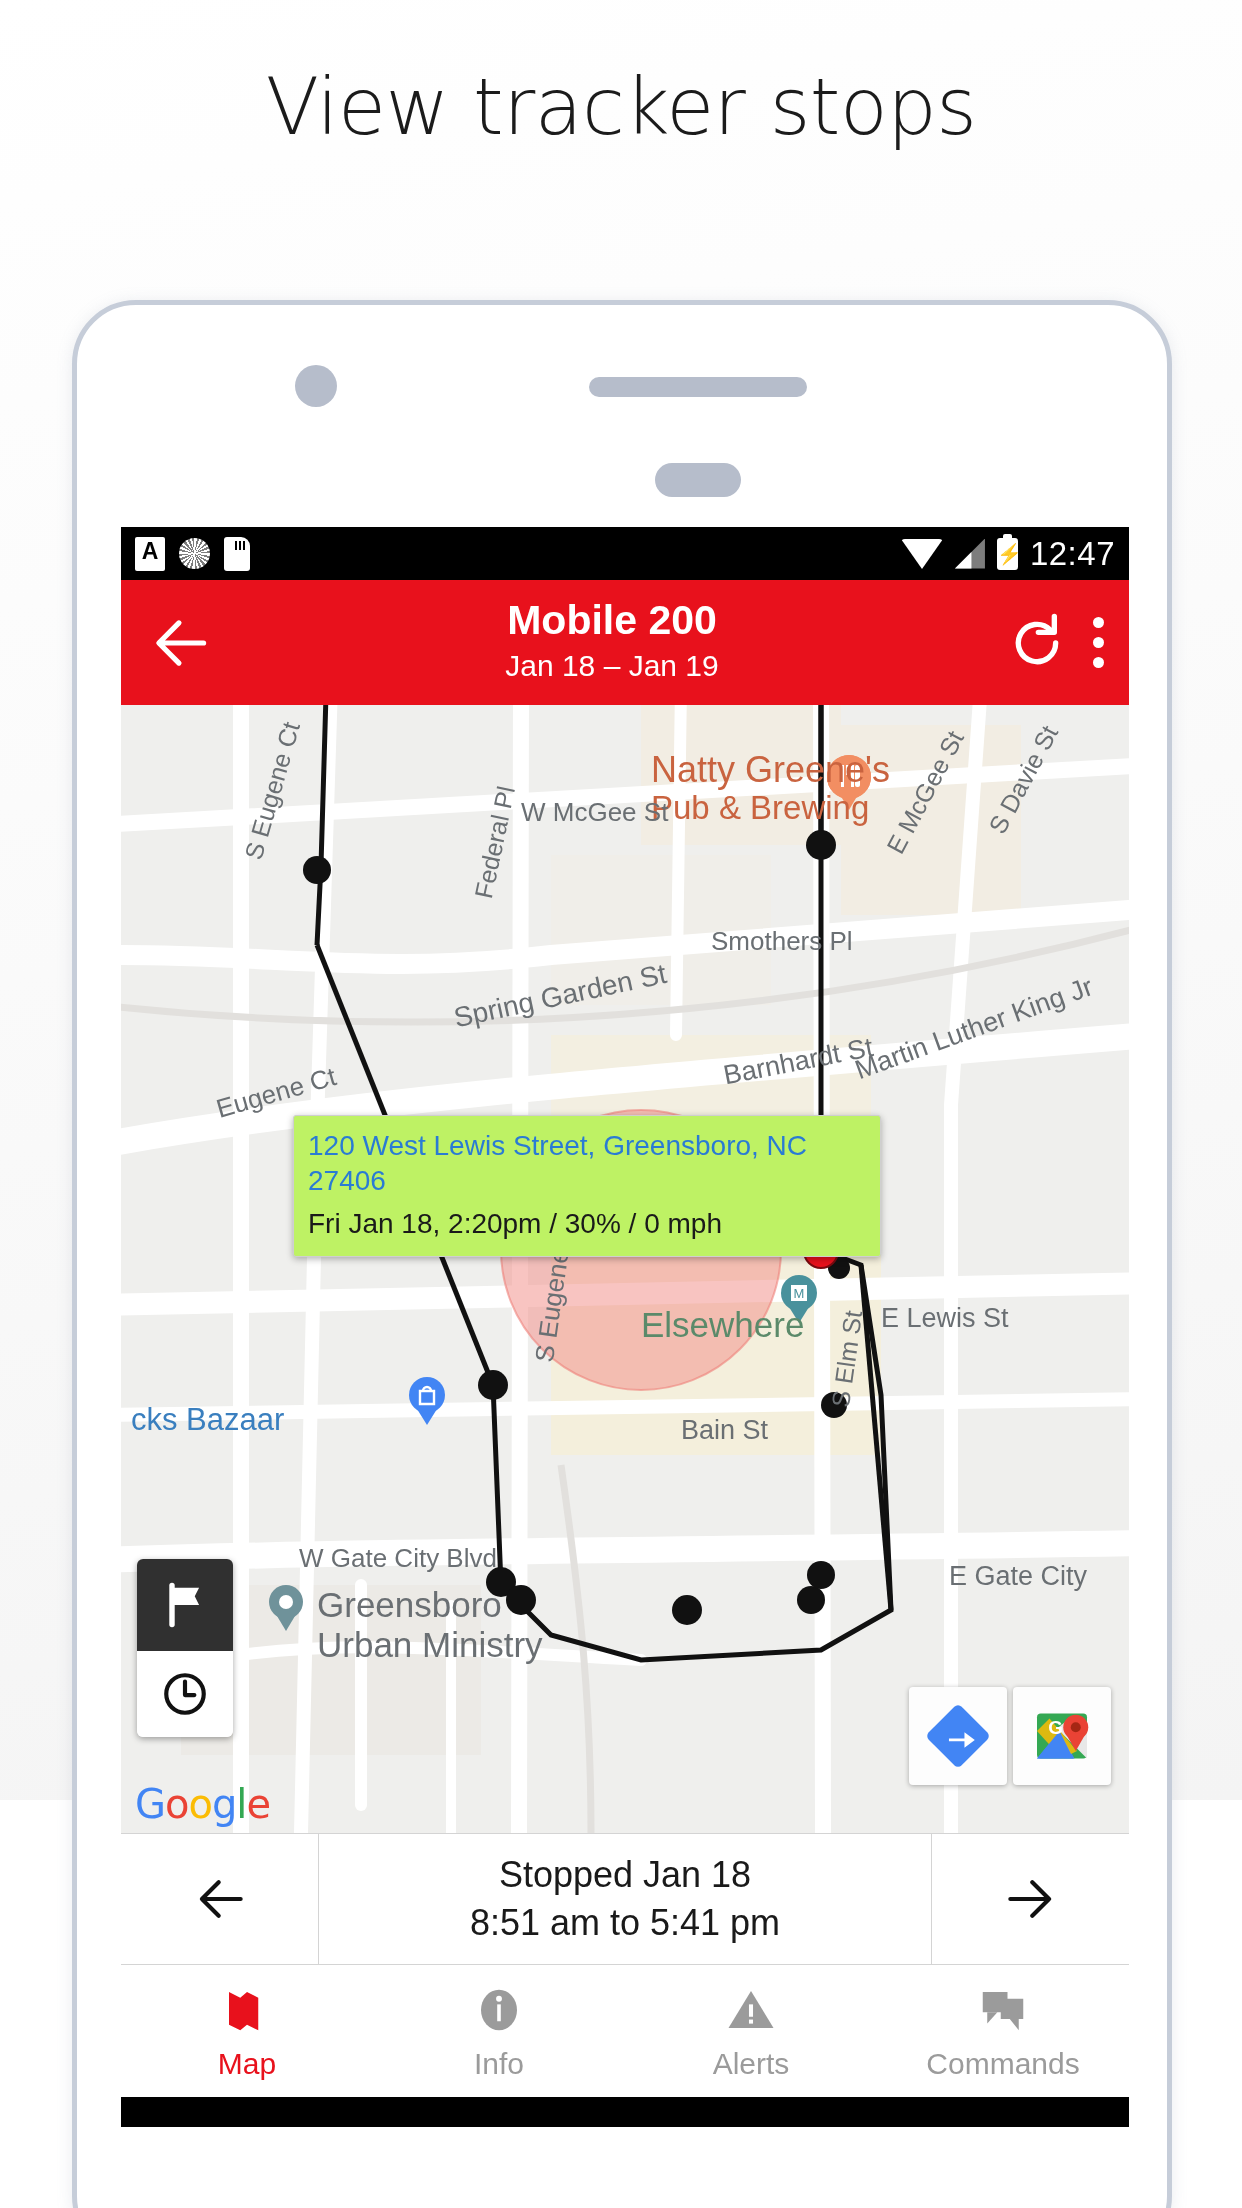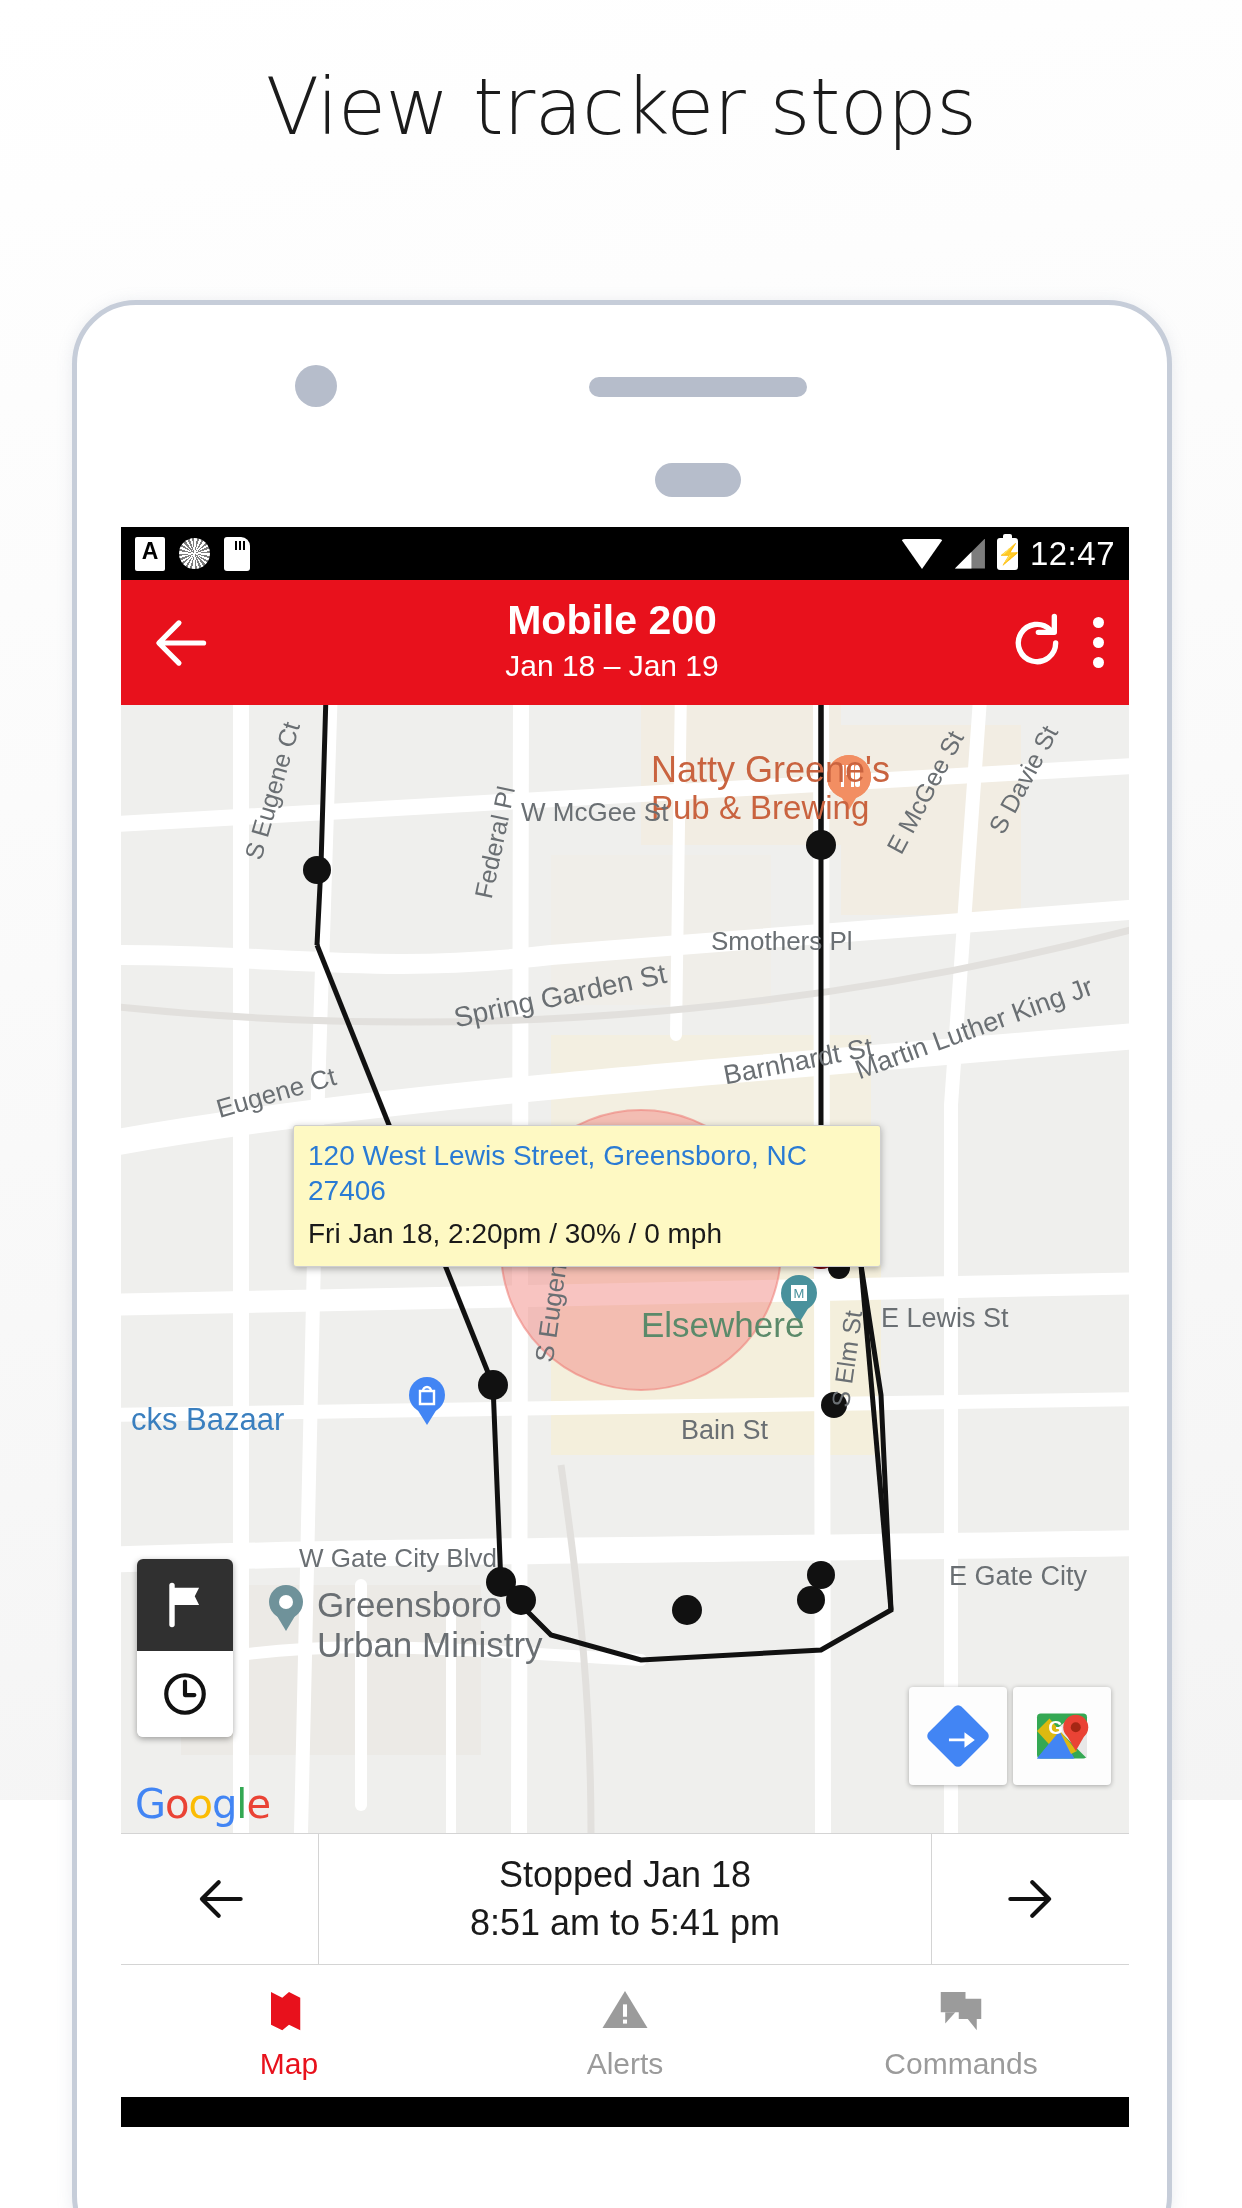--- a/index.html
+++ b/index.html
@@ -166,23 +166,23 @@
     white-space: nowrap;
     pointer-events: none;
   }
   .maplabel.poi { color: #c9633f; }
   .maplabel.park { color: #5b8a6a; }
   .maplabel.blue { color: #3a7fbf; }
 
   
   .callout {
     position: absolute;
-    left: 172px; top: 420px;
+    left: 172px; top: 410px;
     width: 588px;
-    background: #fef9c3;
+    background: #bef264;
     border: 1px solid #cfcfcf;
     border-radius: 3px;
     box-shadow: 0 2px 7px rgba(0,0,0,0.30);
     padding: 12px 14px 14px 14px;
   }
   .callout .addr { color: #2a7bd4; font-size: 28px; line-height: 1.25; }
   .callout .meta { color: #1a1a1a; font-size: 28px; line-height: 1.3; margin-top: 8px; }
 
   
   .map-ctl {
@@ -505,20 +505,30 @@
 
         <div class="tab active">
           <div class="tabicon">
             <svg viewBox="0 0 48 48" width="54" height="54" aria-hidden="true">
               <path d="M8 8 L18 13 L18 42 L8 37 Z M18 13 L24 8 L24 37 L18 42 Z M24 8 L34 13 L34 42 L24 37 Z" fill="#e8111c"></path>
             </svg>
           </div>
           <div class="tlabel">Map</div>
         </div>
 
+        <div class="tab">
+          <div class="tabicon">
+            <svg viewBox="0 0 48 48" width="54" height="54" aria-hidden="true">
+              <ellipse cx="24" cy="24" rx="16" ry="18" fill="#9b9b9b"></ellipse>
+              <circle cx="24" cy="14" r="2.6" fill="#fff"></circle>
+              <rect x="22.4" y="19" width="3.2" height="15" fill="#fff"></rect>
+            </svg>
+          </div>
+          <div class="tlabel">Info</div>
+        </div>
 
         <div class="tab">
           <div class="tabicon">
             <svg viewBox="0 0 48 48" width="54" height="54" aria-hidden="true">
               <path d="M24 7 L44 40 L4 40 Z" fill="#9b9b9b"></path>
               <rect x="22.2" y="19" width="3.6" height="11" fill="#fff"></rect>
               <rect x="22.2" y="32.5" width="3.6" height="3.6" fill="#fff"></rect>
             </svg>
           </div>
           <div class="tlabel">Alerts</div>

